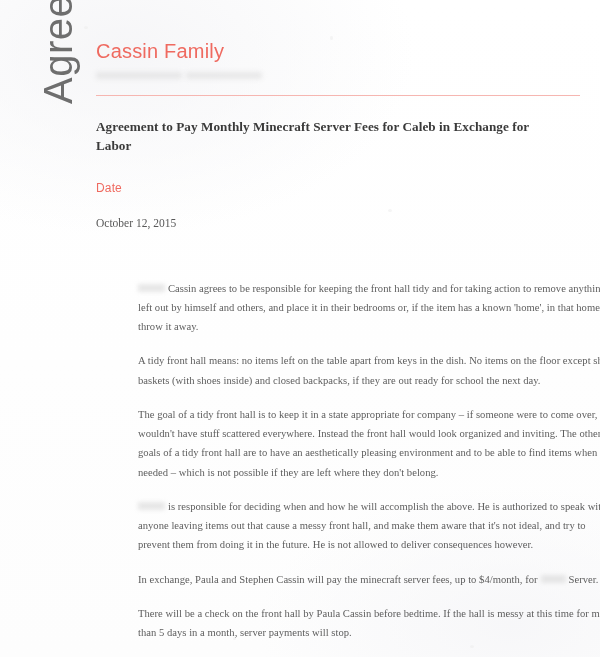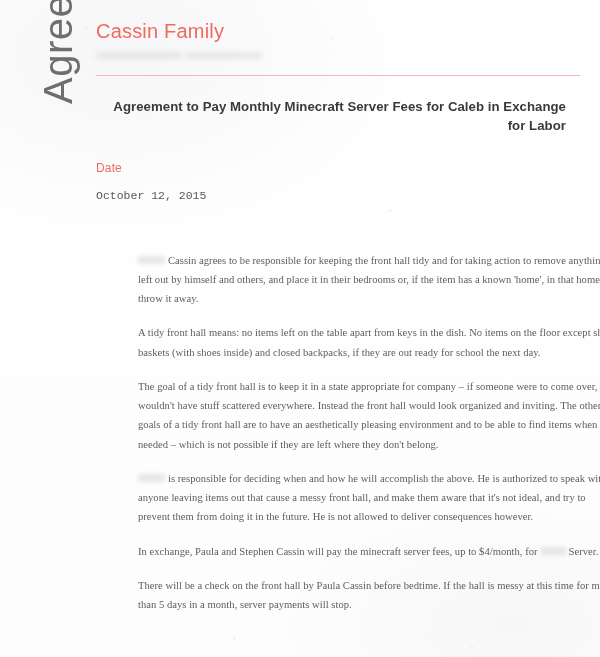--- a/index.html
+++ b/index.html
@@ -56,21 +56,21 @@
     top: 0;
     width: 486px;
   }
 
   .org-name {
     font-family: "Liberation Sans", sans-serif;
     font-size: 20px;
     font-weight: 400;
     color: #ef6a60;
     letter-spacing: 0.2px;
-    margin-top: 20px;
+    margin-top: 40px;
     line-height: 1.15;
   }
 
   .redact {
     background: #d9d9d9;
     color: transparent;
     display: inline-block;
     border-radius: 1px;
     filter: blur(2.2px);
     opacity: 0.62;
@@ -87,51 +87,50 @@
   .addr-2 { width: 76px; }
 
   .rule {
     height: 1px;
     background: #f6b6b1;
     margin-top: 14px;
     width: 484px;
   }
 
   .doc-title {
-    font-family: Liberation Sans, sans-serif;
+    font-family: Liberation Serif, serif;
     font-size: 13.2px;
     font-weight: bold;
     color: #3a3a3a;
     line-height: 1.45;
     margin-top: 21px;
     width: 470px;
     letter-spacing: 0.05px;
-    text-align: right;
   }
 
   
   .meta-row {
     margin-top: 26px;
     display: flex;
   }
   .meta-col-date { width: 150px; }
   .meta-col-services { width: 300px; }
 
   .meta-label {
     font-family: "Liberation Sans", sans-serif;
     font-size: 12px;
     font-weight: 400;
     color: #ef6a60;
     letter-spacing: 0.15px;
   }
   .meta-value {
-    font-family: Liberation Mono, monospace;
+    font-family: Liberation Serif, serif;
     font-size: 11.5px;
     color: #585858;
-    margin-top: 12px;
+    margin-top: 20px;
     line-height: 1.5;
   }
   .svc-lines { margin-top: 9px; }
   .svc-1 { width: 60px; }
   .svc-2 { width: 84px; }
   .svc-3 { width: 78px; }
 
   
   .body-block {
     margin-top: 46px;

